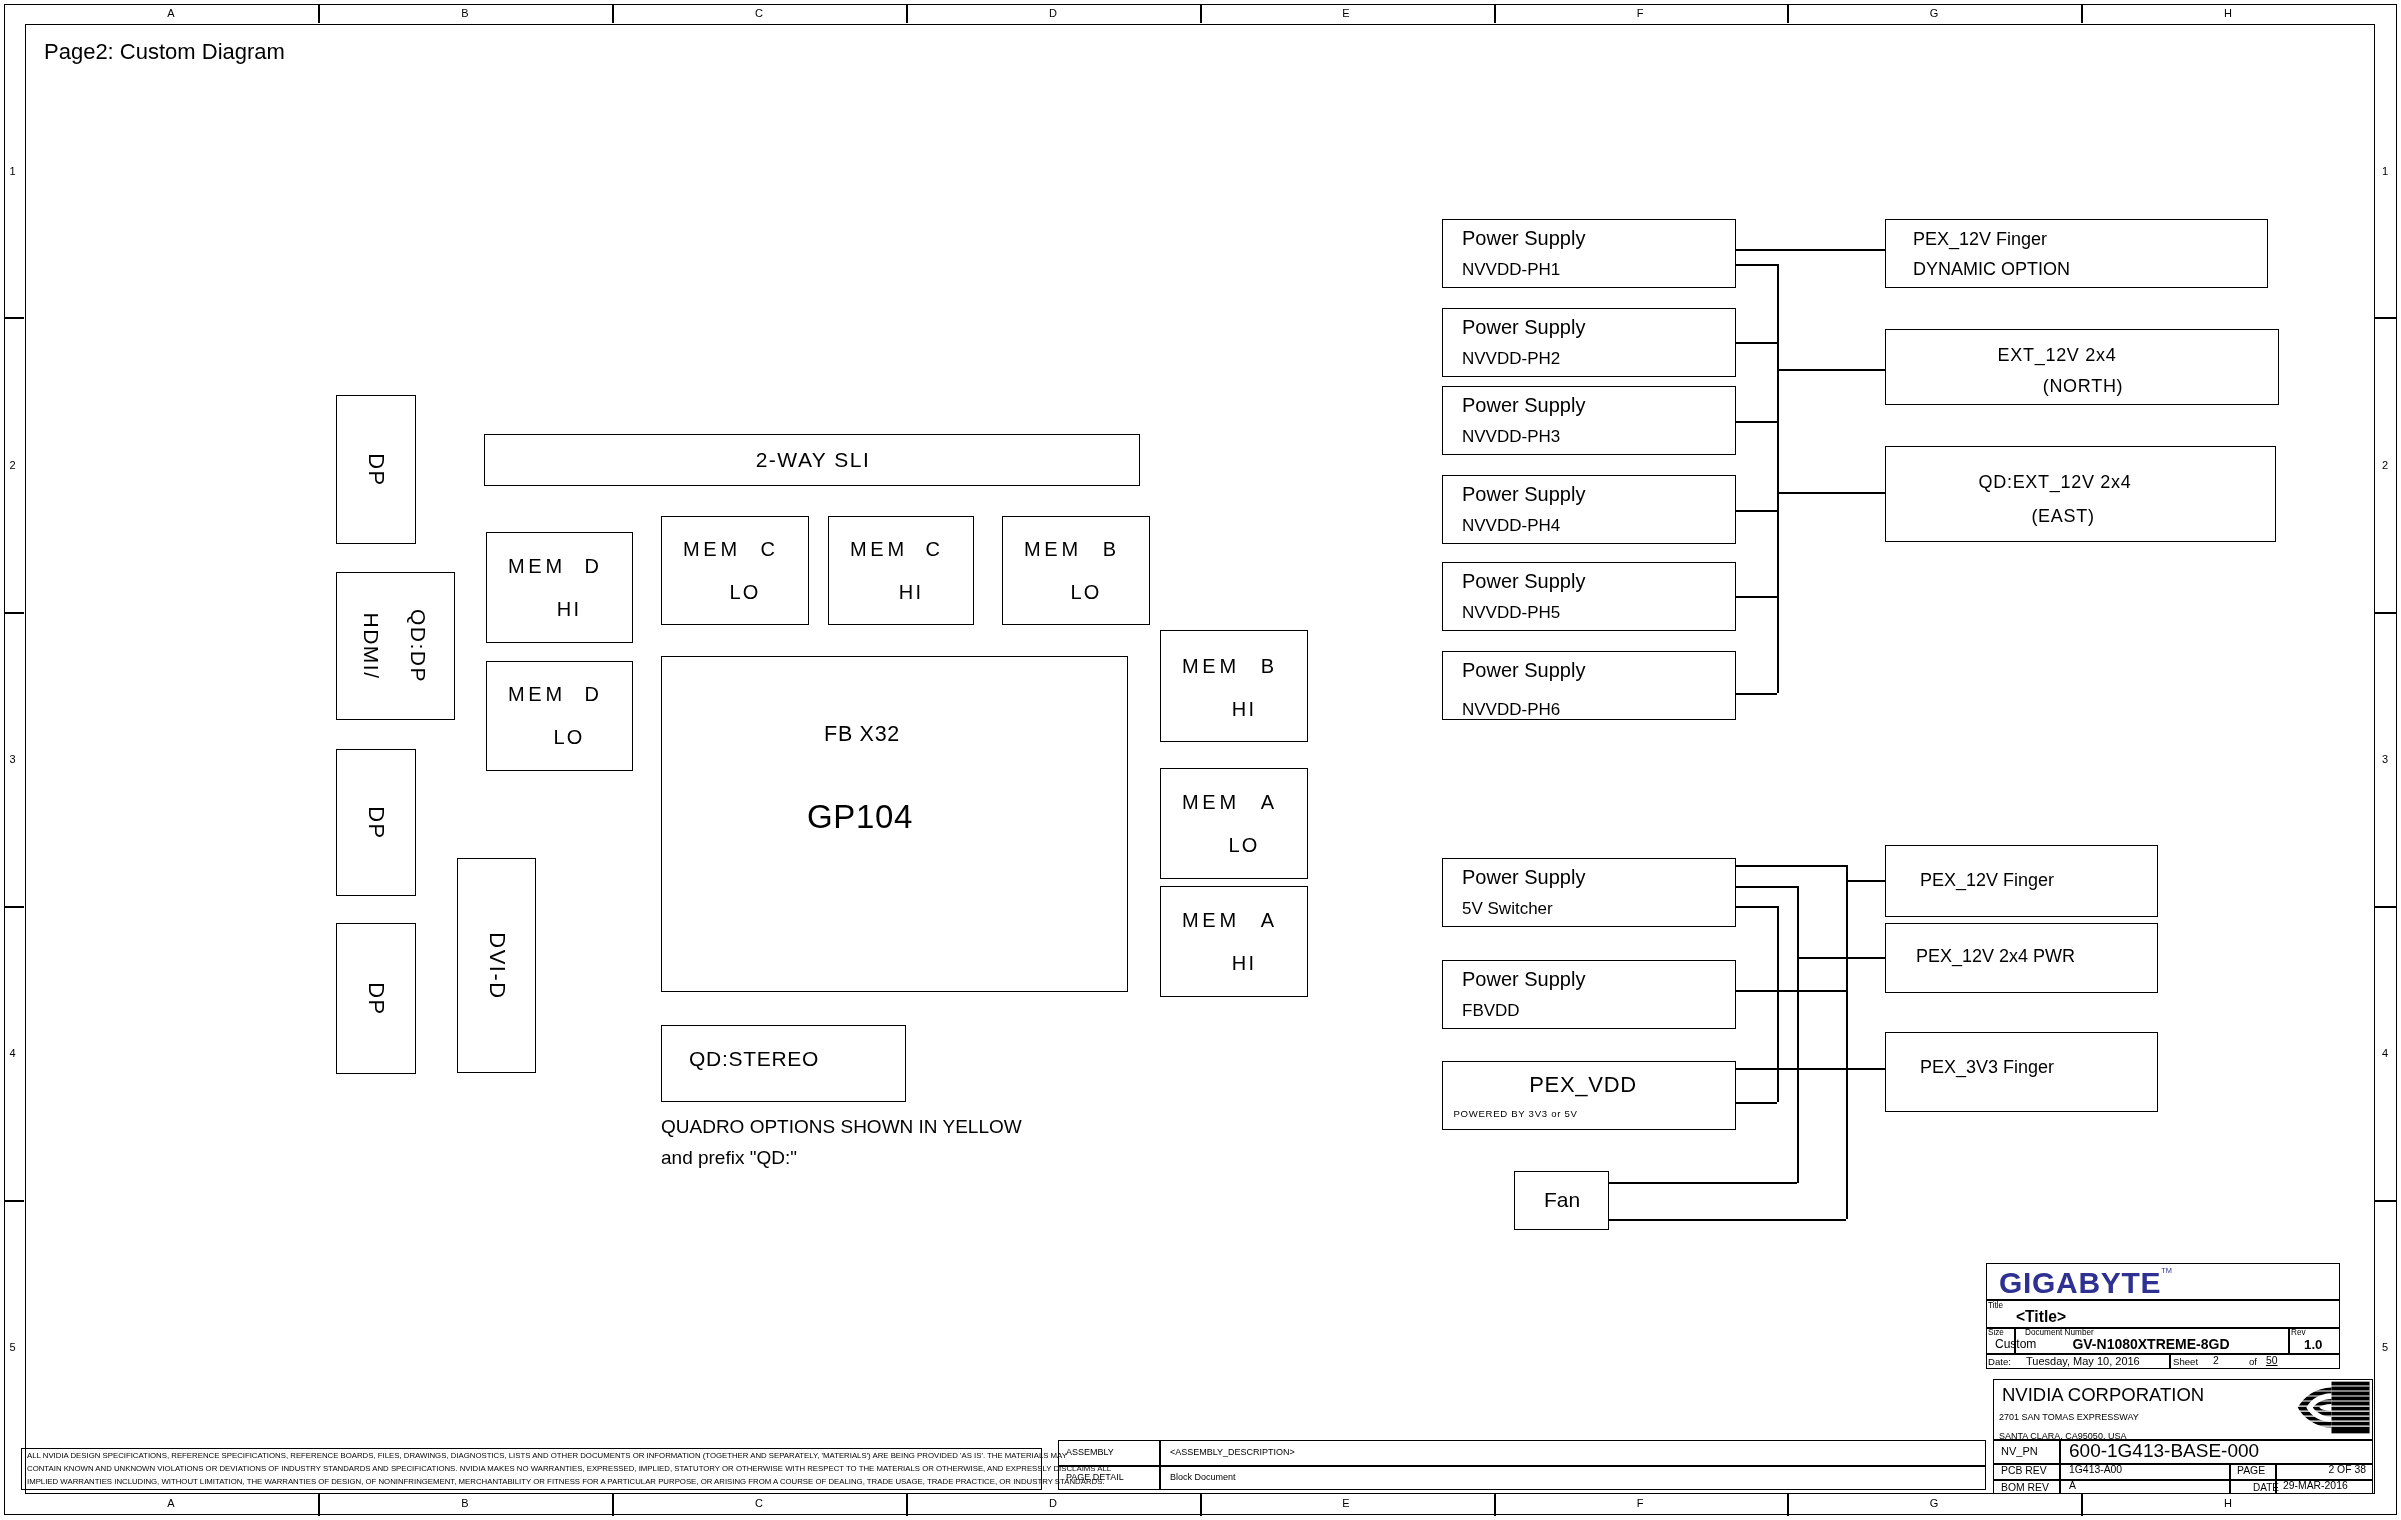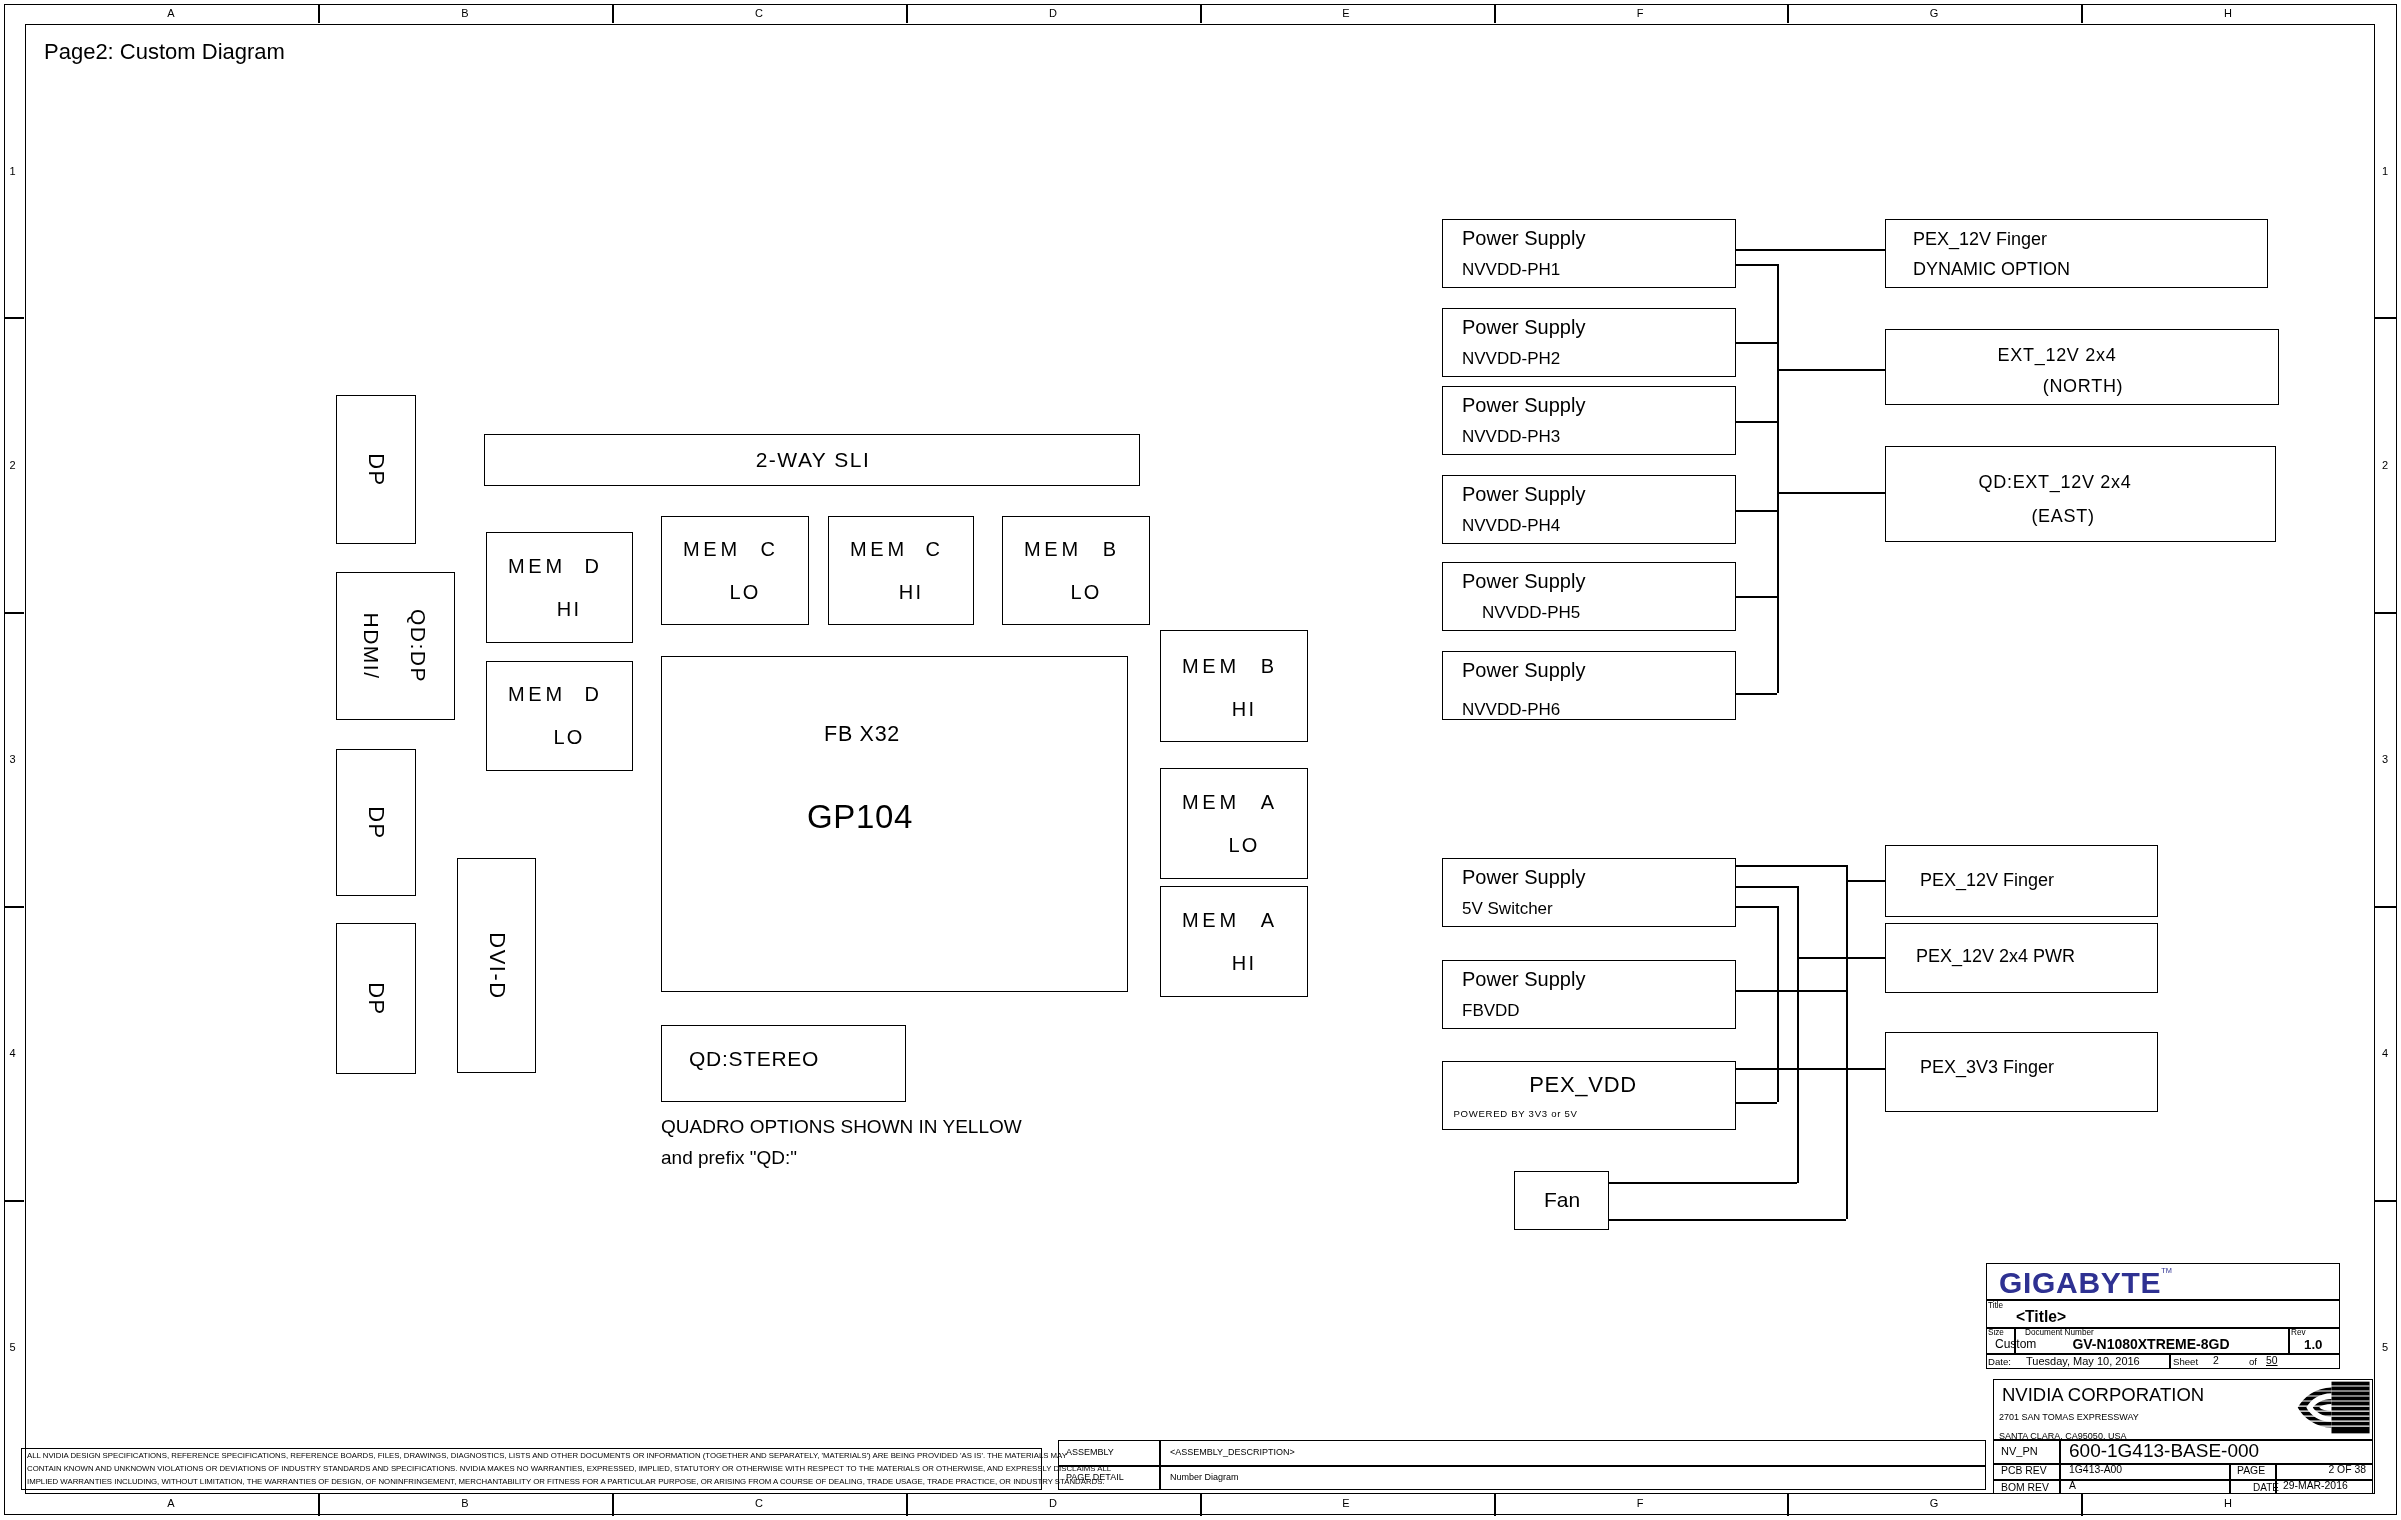--- a/index.html
+++ b/index.html
@@ -207,21 +207,21 @@
       <div class="blk" style="left: 1442px; top: 386px; width: 294px; height: 69px;">
         <div class="lbl" style="font-size: 20px; top: 7.4px; left: 19px;">Power Supply</div>
         <div class="lbl" style="font-size: 17px; top: 40px; left: 19px;">NVVDD-PH3</div>
       </div>
       <div class="blk" style="left: 1442px; top: 475px; width: 294px; height: 69px;">
         <div class="lbl" style="font-size: 20px; top: 7.4px; left: 19px;">Power Supply</div>
         <div class="lbl" style="font-size: 17px; top: 40px; left: 19px;">NVVDD-PH4</div>
       </div>
       <div class="blk" style="left: 1442px; top: 562px; width: 294px; height: 69px;">
         <div class="lbl" style="font-size: 20px; top: 7.4px; left: 19px;">Power Supply</div>
-        <div class="lbl" style="font-size: 17px; top: 40px; left: 19px; margin-left: 20px;">NVVDD-PH5</div>
+        <div class="lbl" style="font-size: 17px; top: 40px; left: 19px;">NVVDD-PH5</div>
       </div>
       <div class="blk" style="left: 1442px; top: 651px; width: 294px; height: 69px;">
         <div class="lbl" style="font-size: 20px; top: 7.4px; left: 19px;">Power Supply</div>
         <div class="lbl" style="font-size: 17px; top: 48px; left: 19px;">NVVDD-PH6</div>
       </div>
       <div class="blk" style="left: 1885px; top: 219px; width: 383px; height: 69px;">
         <div class="lbl" style="font-size: 18px; top: 9px; left: 27px;">PEX_12V Finger</div>
         <div class="lbl" style="font-size: 18px; top: 39px; left: 27px;">DYNAMIC OPTION</div>
       </div>
       <div class="blk" style="left: 1885px; top: 329px; width: 394px; height: 76px;">
@@ -324,21 +324,21 @@
   <div class="tb-text" style="left:2069px;top:1480px;font-size:10.4px;">A</div>
   <div class="tb-text" style="left:2237px;top:1482px;font-size:10px;margin-left:16px;">DATE</div>
   <div class="tb-text" style="left:2283px;top:1480px;font-size:10.4px;">29-MAR-2016</div>
 
   <div class="frame" style="left:1058px;top:1440px;width:928px;height:50px;"></div>
   <div class="tb-line" style="left:1058px;top:1465px;width:928px;height:1.5px;"></div>
   <div class="tb-line" style="left:1159px;top:1440px;width:1.5px;height:50px;"></div>
   <div class="tb-text" style="left:1066px;top:1447px;font-size:9px;">ASSEMBLY</div>
   <div class="tb-text" style="left:1170px;top:1447px;font-size:9px;">&lt;ASSEMBLY_DESCRIPTION&gt;</div>
   <div class="tb-text" style="left:1066px;top:1472px;font-size:9px;">PAGE DETAIL</div>
-  <div class="tb-text" style="left:1170px;top:1472px;font-size:9px;">Number Diagram</div>
+  <div class="tb-text" style="left:1170px;top:1472px;font-size:9px;">Block Document</div>
 
   <div class="frame" style="left:21px;top:1448px;width:1021px;height:42px;"></div>
   <div class="tb-text" style="left:27px;top:1451px;font-size:7.8px;">ALL NVIDIA DESIGN SPECIFICATIONS, REFERENCE SPECIFICATIONS, REFERENCE BOARDS, FILES, DRAWINGS, DIAGNOSTICS, LISTS AND OTHER DOCUMENTS OR INFORMATION (TOGETHER AND SEPARATELY, 'MATERIALS') ARE BEING PROVIDED 'AS IS'. THE MATERIALS MAY</div>
   <div class="tb-text" style="left:27px;top:1464px;font-size:7.8px;">CONTAIN KNOWN AND UNKNOWN VIOLATIONS OR DEVIATIONS OF INDUSTRY STANDARDS AND SPECIFICATIONS. NVIDIA MAKES NO WARRANTIES, EXPRESSED, IMPLIED, STATUTORY OR OTHERWISE WITH RESPECT TO THE MATERIALS OR OTHERWISE, AND EXPRESSLY DISCLAIMS ALL</div>
   <div class="tb-text" style="left:27px;top:1477px;font-size:7.8px;">IMPLIED WARRANTIES INCLUDING, WITHOUT LIMITATION, THE WARRANTIES OF DESIGN, OF NONINFRINGEMENT, MERCHANTABILITY OR FITNESS FOR A PARTICULAR PURPOSE, OR ARISING FROM A COURSE OF DEALING, TRADE USAGE, TRADE PRACTICE, OR INDUSTRY STANDARDS.</div>
 
 </div>
 
 
 </body></html>

